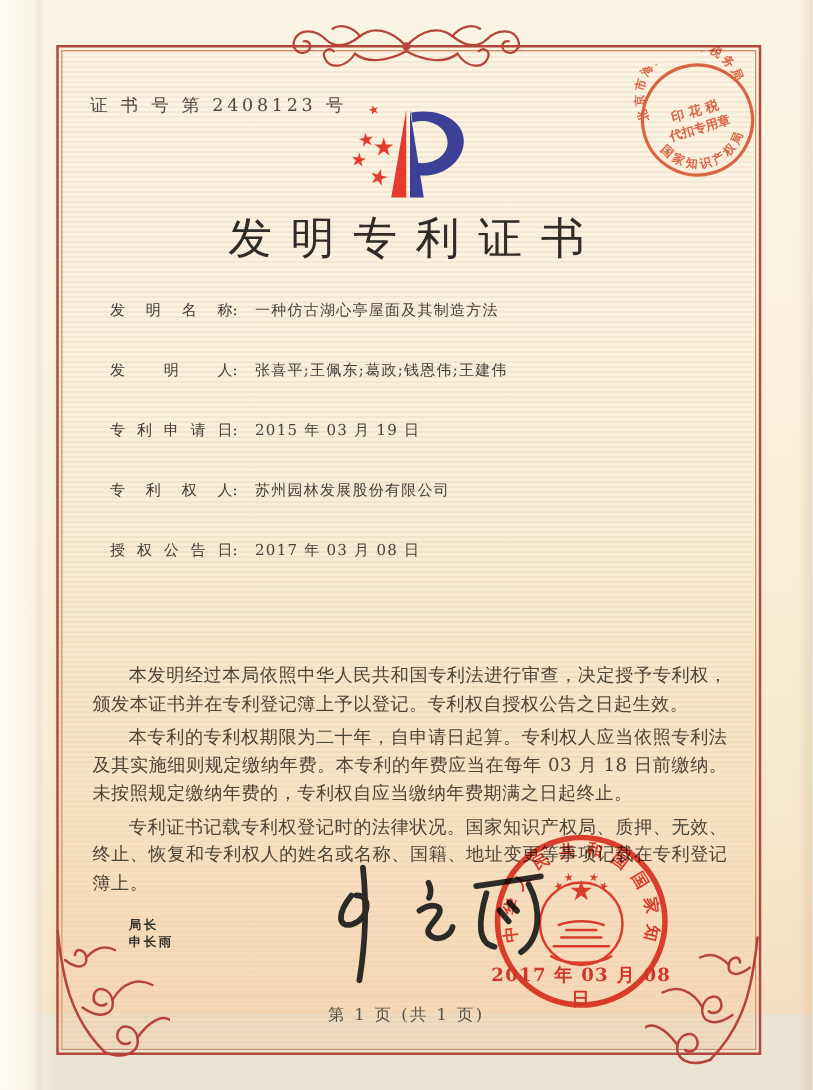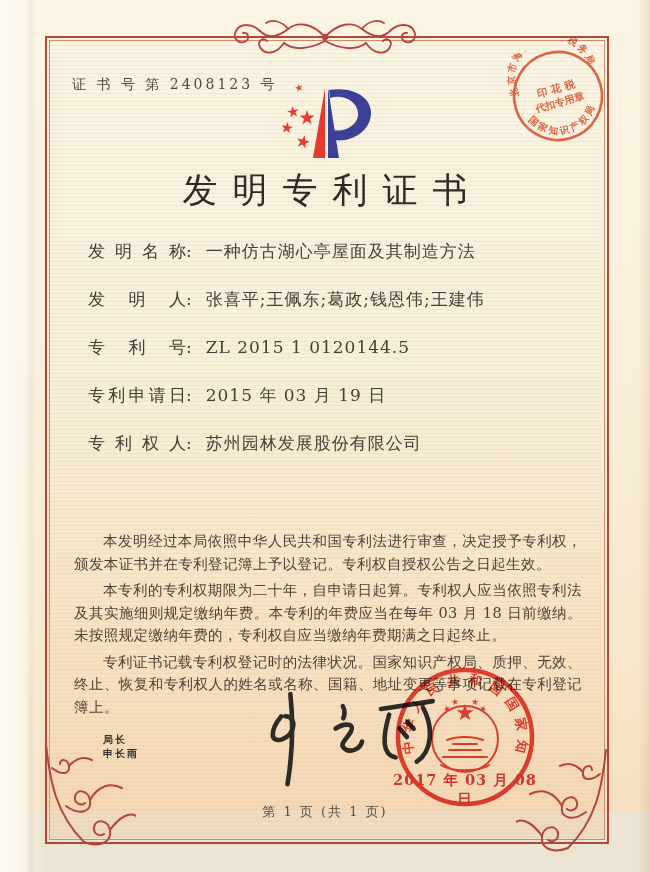--- a/index.html
+++ b/index.html
@@ -38,21 +38,21 @@
   .cert-no{
     position:absolute;left:72px;top:76px;
     font-size:14px;letter-spacing:3px;color:#4c4a42;
   }
   .title{
     position:absolute;left:0;top:167px;width:650px;text-align:center;
     font-size:35px;font-weight:normal;letter-spacing:15px;text-indent:15px;color:#2f2c28;
   }
   .logo{position:absolute;left:266px;top:80px;width:115px;height:88px;}
   .fields{position:absolute;left:88px;top:240px;width:480px;}
-  .field-row{height:26px;margin-bottom:22px;font-size:17px;color:#3c3932;white-space:nowrap;}
+  .field-row{height:26px;margin-bottom:22px;font-size:12px;color:#3c3932;white-space:nowrap;}
   .f-label{display:inline-block;width:98px;text-align:justify;text-align-last:justify;color:#3e3b34;}
   .f-colon{margin-right:14px;color:#3e3b34;}
   .f-value{color:#45413a;letter-spacing:1px;}
   .bodytext{
     position:absolute;left:74px;top:512px;width:508px;
     font-size:14.5px;line-height:22.5px;color:#4e4337;letter-spacing:0.4px;
     text-align:justify;
     margin-top:18px;
   }
   .bodytext p{margin:0 0 4px 0;text-indent:2em;}
@@ -148,27 +148,27 @@
   <div class="title">发明专利证书</div>
 
   <div class="fields">
     <div class="field-row">
       <span class="f-label">发明名称</span><span class="f-colon">:</span><span class="f-value">一种仿古湖心亭屋面及其制造方法</span>
     </div>
     <div class="field-row">
       <span class="f-label">发明人</span><span class="f-colon">:</span><span class="f-value">张喜平;王佩东;葛政;钱恩伟;王建伟</span>
     </div>
     <div class="field-row">
-      <span class="f-label">专利号</span><span class="f-colon">:</span><span class="f-value">ZL 2015 1 0120144.5</span>
-    </div>
-    <div class="field-row">
       <span class="f-label">专利申请日</span><span class="f-colon">:</span><span class="f-value">2015 年 03 月 19 日</span>
     </div>
     <div class="field-row">
       <span class="f-label">专利权人</span><span class="f-colon">:</span><span class="f-value">苏州园林发展股份有限公司</span>
+    </div>
+    <div class="field-row">
+      <span class="f-label">授权公告日</span><span class="f-colon">:</span><span class="f-value">2017 年 03 月 08 日</span>
     </div>
   </div>
 
   <div class="bodytext">
     <p>本发明经过本局依照中华人民共和国专利法进行审查，决定授予专利权，颁发本证书并在专利登记簿上予以登记。专利权自授权公告之日起生效。</p>
     <p>本专利的专利权期限为二十年，自申请日起算。专利权人应当依照专利法及其实施细则规定缴纳年费。本专利的年费应当在每年 03 月 18 日前缴纳。未按照规定缴纳年费的，专利权自应当缴纳年费期满之日起终止。</p>
     <p>专利证书记载专利权登记时的法律状况。国家知识产权局、质押、无效、终止、恢复和专利权人的姓名或名称、国籍、地址变更等事项记载在专利登记簿上。</p>
   </div>
 
   <div class="officer">

